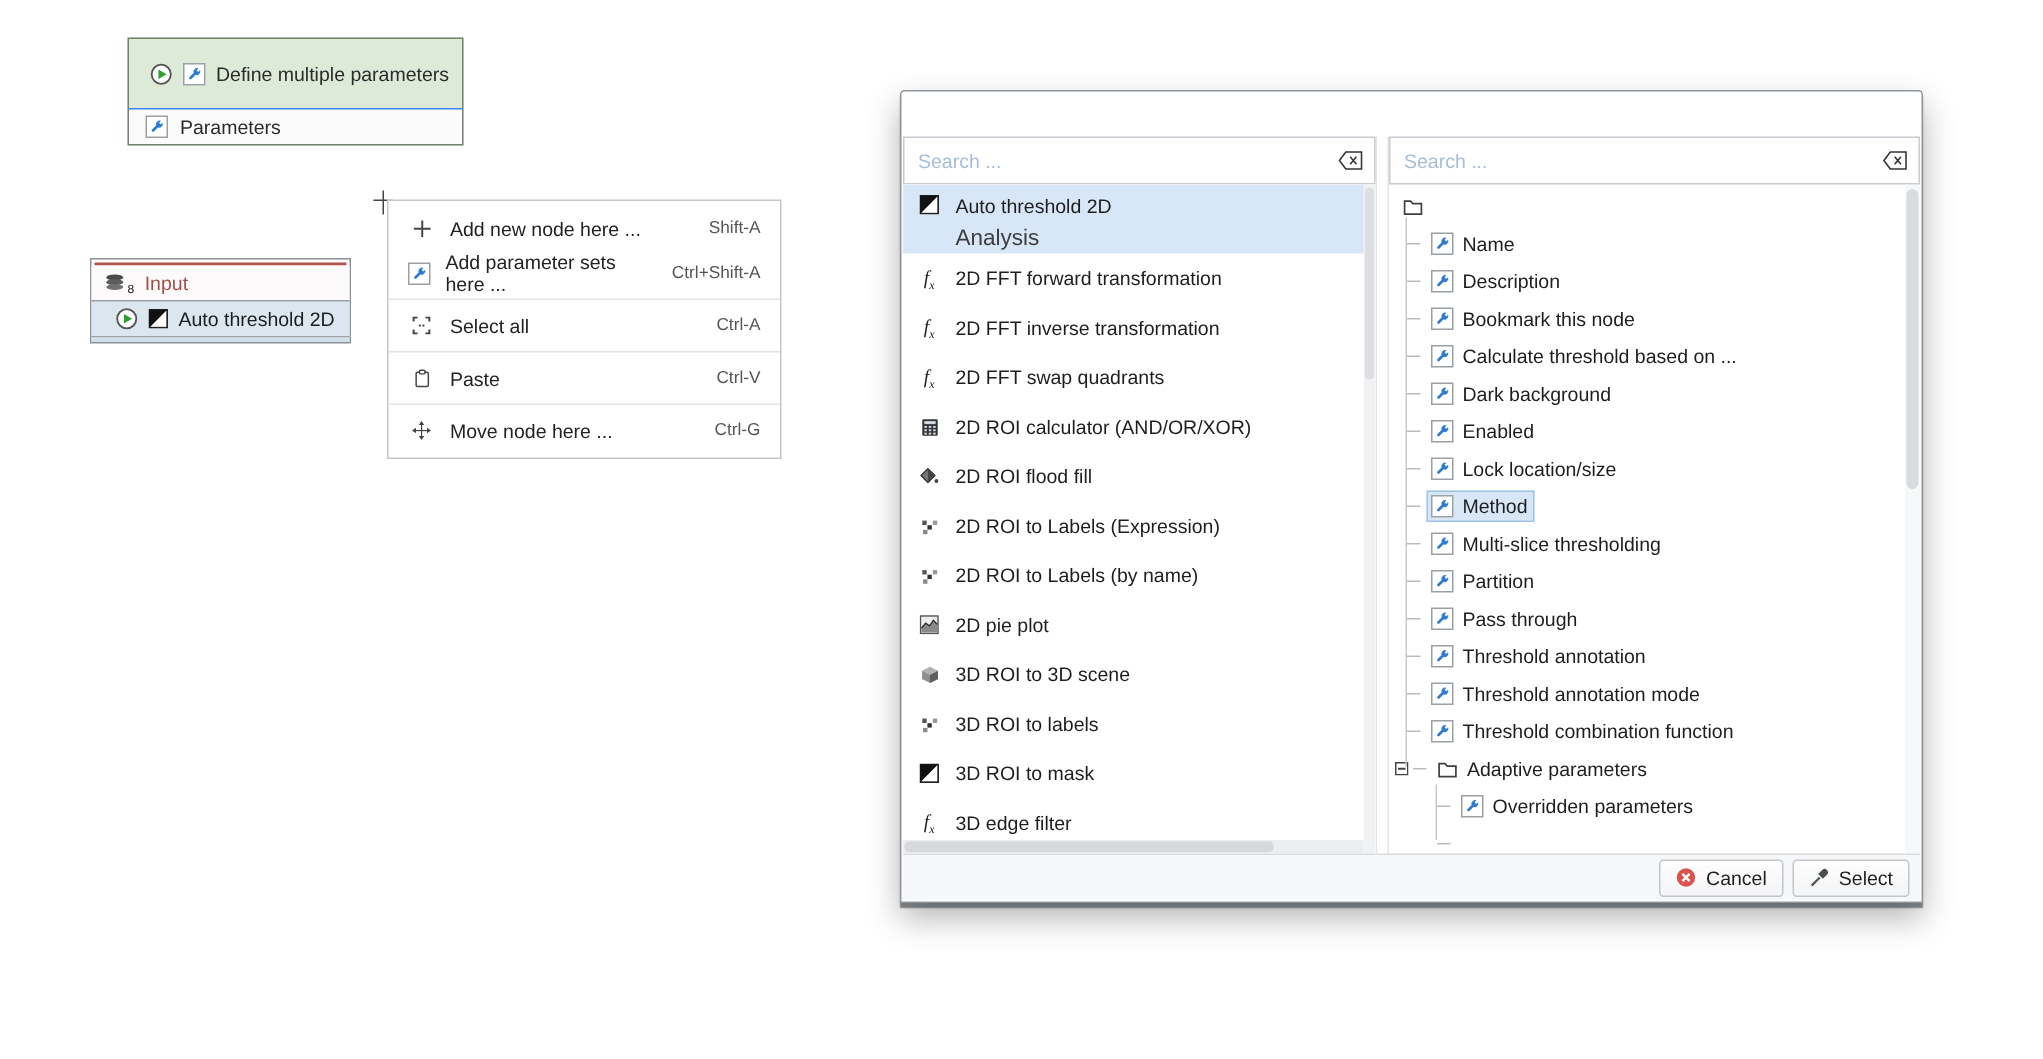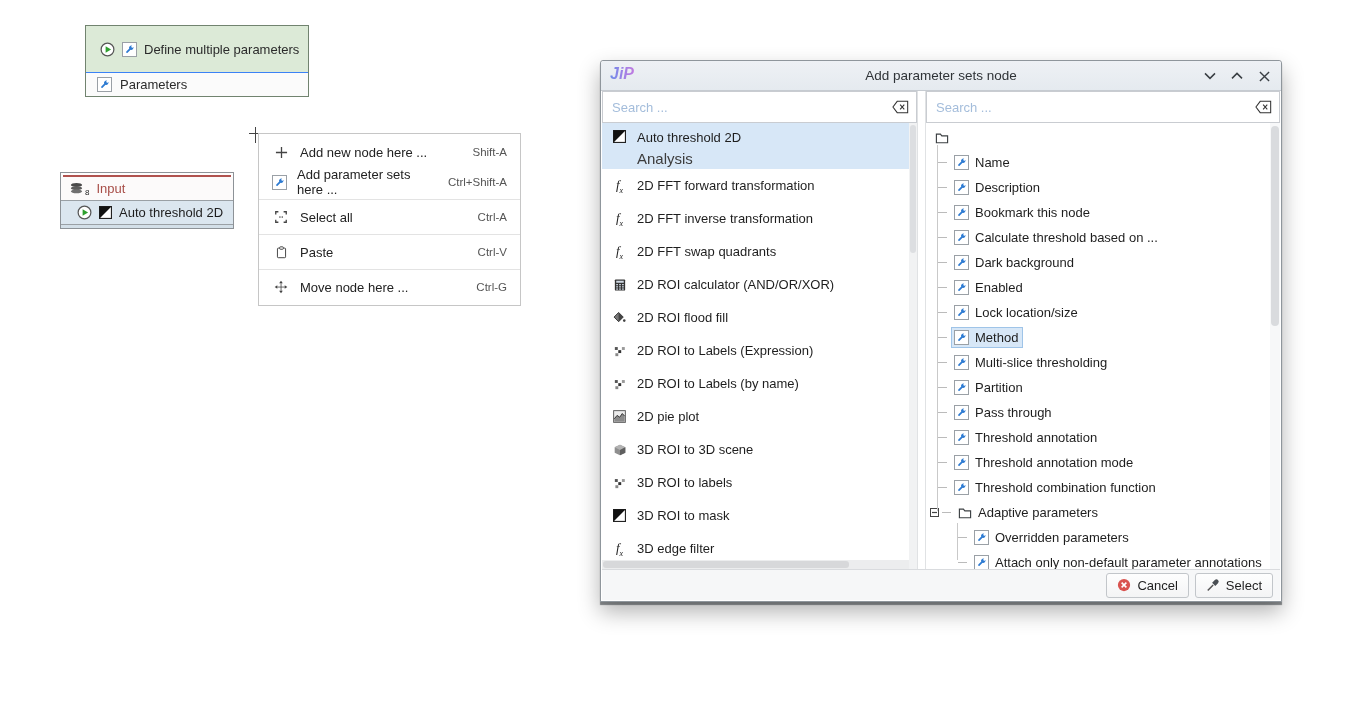--- a/index.html
+++ b/index.html
@@ -231,41 +231,20 @@
             <rect x="3.6" y="7.6" width="8.8" height="0.9"></rect>
             <rect x="7.6" y="3.6" width="0.9" height="8.8"></rect>
           </svg>
         </span>
         <span class="menu-label">Move node here ...</span>
         <span class="menu-shortcut">Ctrl-G</span>
       </div>
     </div>
 
   <div class="dialog">
-    <div class="titlebar">
-      <span class="logo">JiP</span>
-      <span class="dlg-title">Add parameter sets node</span>
-      <span class="winbtns">
-        <span class="winbtn">
-            <svg viewBox="0 0 12 8" width="12" height="8" fill="none" stroke="#3a3f44" stroke-width="1.5">
-              <path d="M1 1.4 L6 6.4 L11 1.4"></path>
-            </svg>
-          </span>
-        <span class="winbtn">
-            <svg viewBox="0 0 12 8" width="12" height="8" fill="none" stroke="#3a3f44" stroke-width="1.5">
-              <path d="M1 6.4 L6 1.4 L11 6.4"></path>
-            </svg>
-          </span>
-        <span class="winbtn">
-            <svg viewBox="0 0 12 12" width="11" height="11" stroke="#3a3f44" stroke-width="1.5">
-              <path d="M1 1 L11 11 M11 1 L1 11"></path>
-            </svg>
-          </span>
-      </span>
-    </div>
 
     <div class="dlg-body">
       <div class="panel-left">
         <div class="searchwrap">
           <input type="text" placeholder="Search ..." style="">
           <span class="clearbtn">
               <svg viewBox="0 0 18 14" width="17" height="14" fill="#fff" stroke="#333" stroke-width="1.1">
                 <path d="M5.5 1 H16.6 V13 H5.5 L1 7 Z"></path>
                 <path d="M8.6 4.4 L13 9.6 M13 4.4 L8.6 9.6"></path>
               </svg>
@@ -727,34 +706,20 @@
                           <rect x="6.8" y="0" width="2.4" height="3.6" fill="#fff"></rect>
                         </g>
                       </svg>
                     </span>
                   </span>
                   <span class="tree-label">Overridden parameters</span>
                 </span>
               </div>
               <div class="tree-row" style="padding-left: 32px;">
                 <span class="tree-dash"></span>
-                <span class="tree-wrap">
-                  <span class="wbox">
-                    <span class="ic">
-                      <svg viewBox="0 0 16 16" width="11" height="11">
-                        <g transform="rotate(45 8 8)" fill="#2e7bd2">
-                          <circle cx="8" cy="4.4" r="3.2"></circle>
-                          <rect x="6.7" y="4.4" width="2.6" height="10" rx="1.2"></rect>
-                          <rect x="6.8" y="0" width="2.4" height="3.6" fill="#fff"></rect>
-                        </g>
-                      </svg>
-                    </span>
-                  </span>
-                  <span class="tree-label">Attach only non-default parameter annotations</span>
-                </span>
               </div>
             </div>
           <div class="vscroll2">
               <div class="thumb"></div>
             </div>
         </div>
       </div>
     </div>
 
     <div class="footer">

